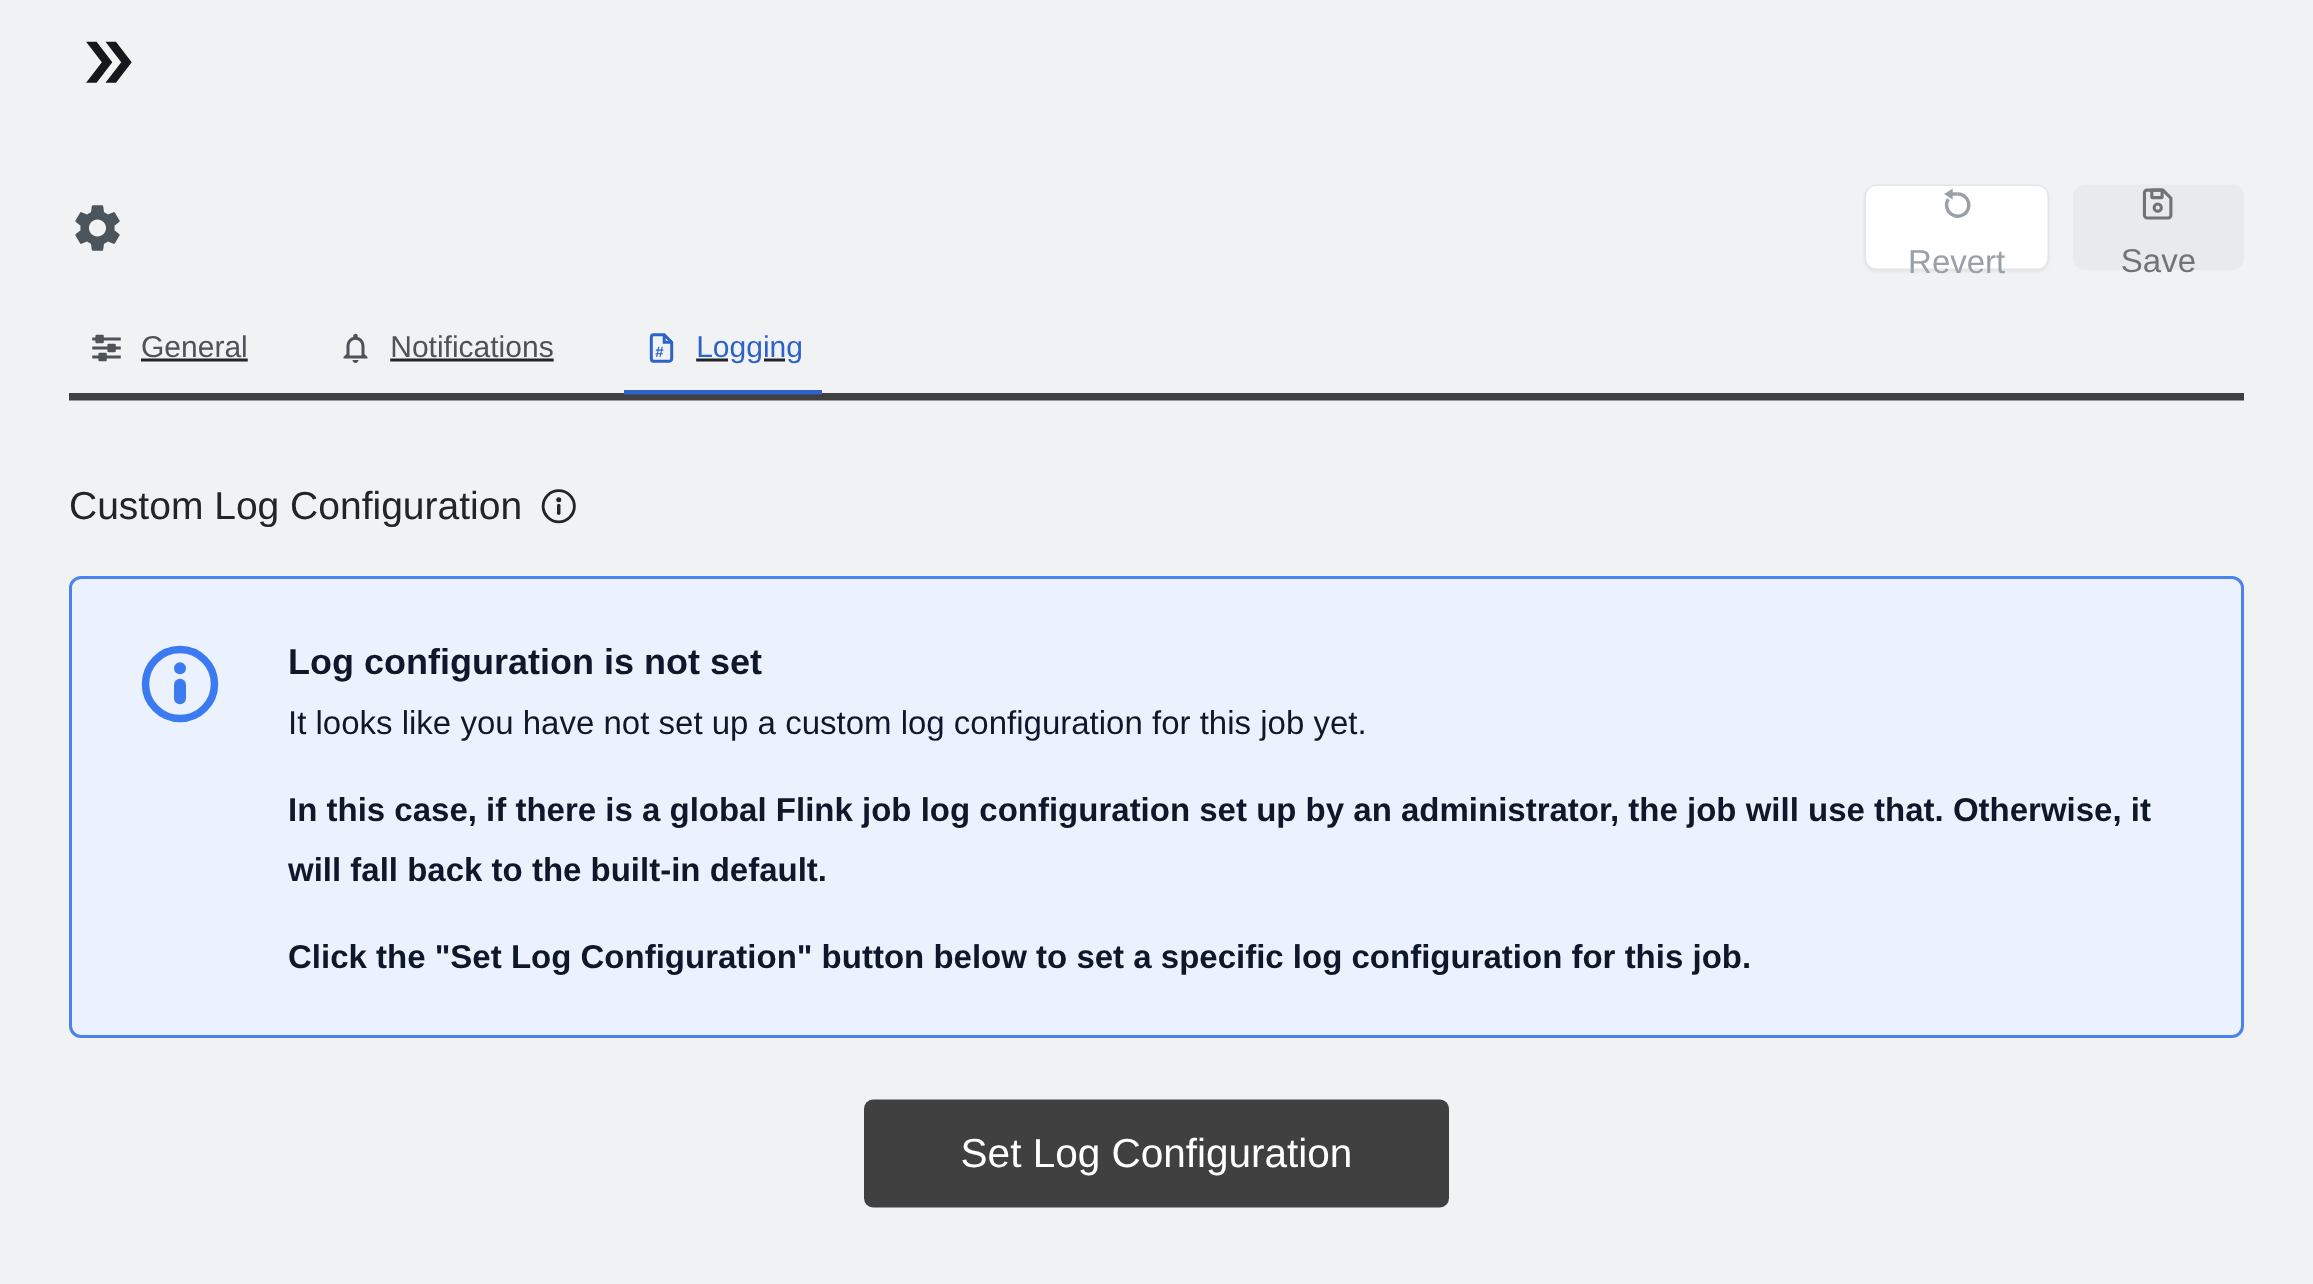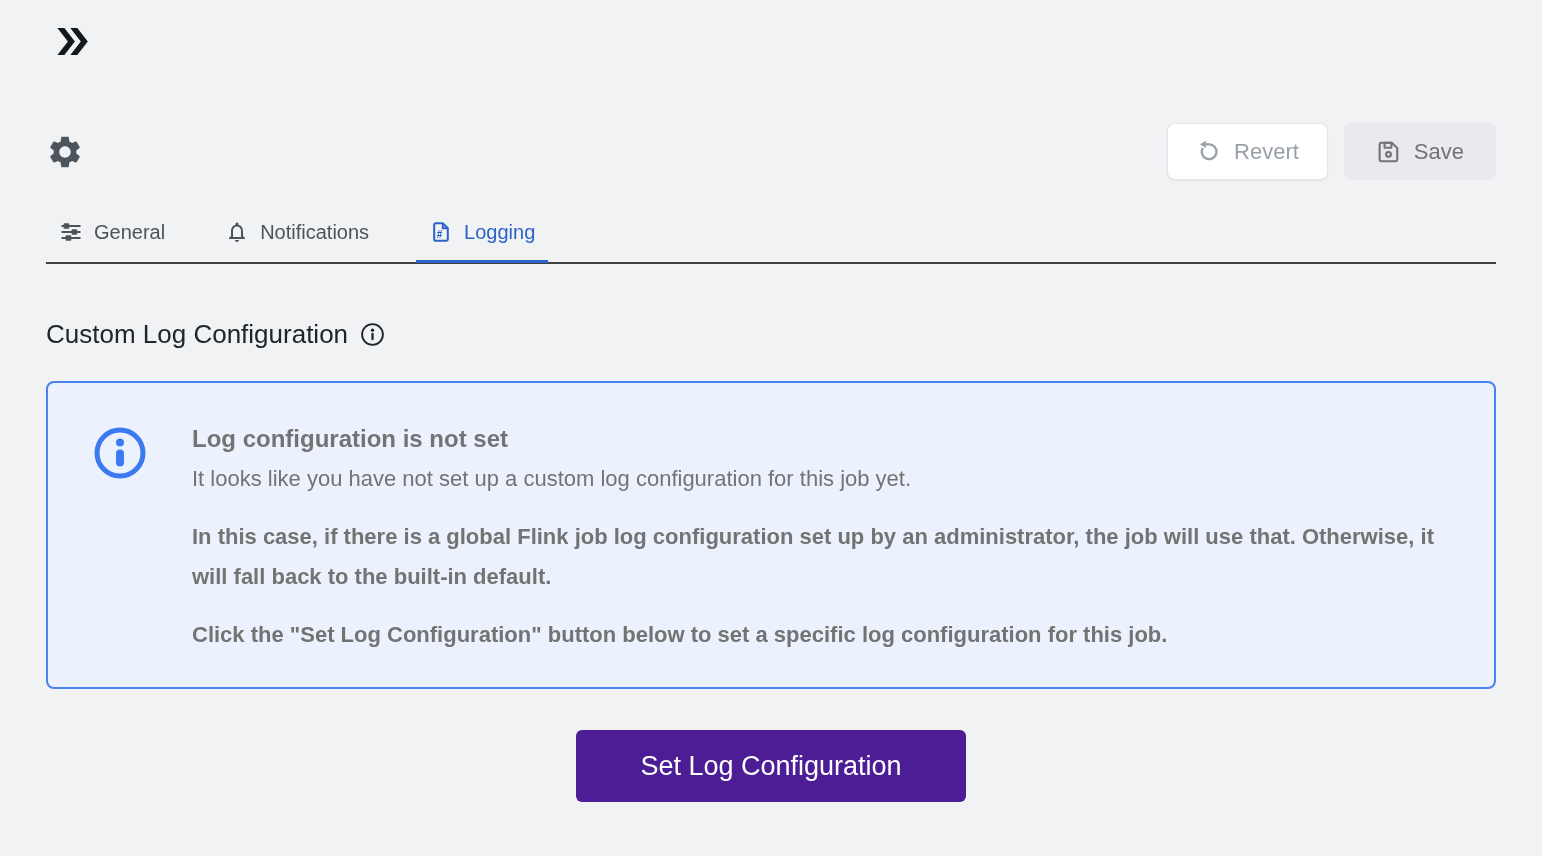--- a/index.html
+++ b/index.html
@@ -20,27 +20,27 @@
   }
 
   
   .header { display: flex; justify-content: space-between; align-items: center; margin-top: 66px; }
   .header-left { display: flex; align-items: center; gap: 24px; }
   .page-title { font-size: 31px; font-weight: 400; color: #596169; margin: 0; letter-spacing: .3px; }
   .header-actions { display: flex; gap: 16px; }
   .btn {
     height: 57px; border-radius: 8px; font-size: 22px;
     display: inline-flex; align-items: center; gap: 13px; padding: 0 28px;
-    font-family: "Liberation Sans", sans-serif; cursor: pointer;
+    font-family: "Liberation Sans", sans-serif; cursor: pointer; flex-direction: column;
   }
   .btn-revert { background: #ffffff; border: 1px solid #e3e5e8; color: #99a0a8; box-shadow: 0 1px 2px rgba(27,31,35,.06); }
   .btn-save   { background: #e8eaed; border: none; color: #737373; padding: 0 32px; }
 
   
-  .tabs { display: flex; gap: 34px; margin-top: 36px; border-bottom: 2px solid #404040; }
+  .tabs { display: flex; gap: 34px; margin-top: 36px; border-bottom: 5px solid #404040; text-decoration: underline; }
   .tab {
     display: flex; align-items: center; gap: 11px;
     font-size: 20px; color: #4d5359;
     padding: 4px 13px 18px; position: relative; cursor: pointer;
   }
   .tab.active { color: #2d63c8; }
   .tab.active::after {
     content: ""; position: absolute; left: 0; right: 0; bottom: -1px;
     height: 3px; background: #2d63c8;
   }
@@ -51,30 +51,30 @@
     font-size: 26px; font-weight: 400; color: #212529; line-height: 32px;
   }
 
   
   .alert {
     margin-top: 31px; display: flex; gap: 44px;
     padding: 42px 44px 32px 44px;
     background: #ecf2fd; border: 2px solid #4a82ee; border-radius: 8px;
   }
   .alert-icon { flex: 0 0 56px; line-height: 0; }
-  .alert-content { color: #737373; }
+  .alert-content { color: #0f172a; }
   .alert-title { font-size: 24px; font-weight: 700; line-height: 28px; }
   .alert-content p { margin: 6px 0 0; font-size: 22px; line-height: 40px; }
   .alert-content p + p { margin-top: 18px; font-weight: bold; }
 
   
   .primary-row { text-align: center; margin-top: 41px; }
   .btn-primary {
     min-width: 390px; height: 72px;
-    background: #4c1d95; color: #ffffff;
+    background: #404040; color: #ffffff;
     border: none; border-radius: 6px;
     font-size: 27px; font-family: "Liberation Sans", sans-serif;
     cursor: pointer; padding: 0 48px;
   }
   svg { display: block; }
 </style>
 </head>
 <body>
 
 <div class="page">

